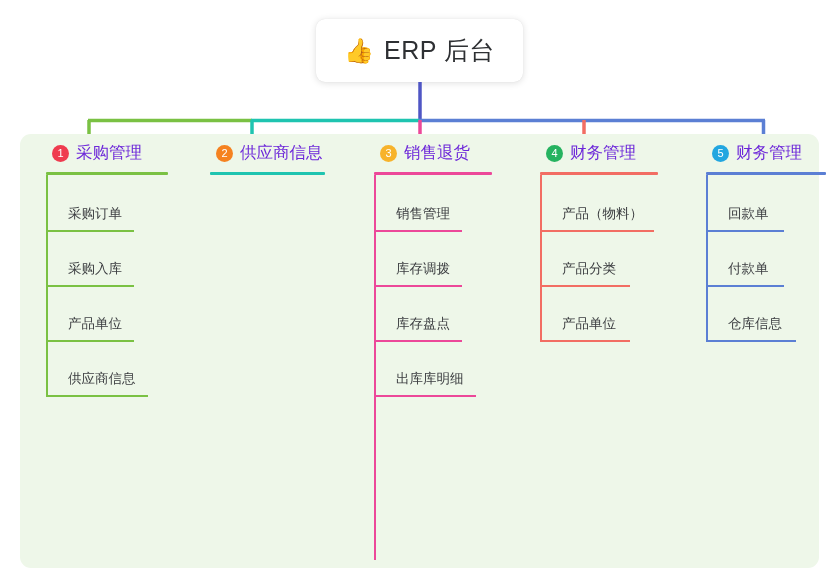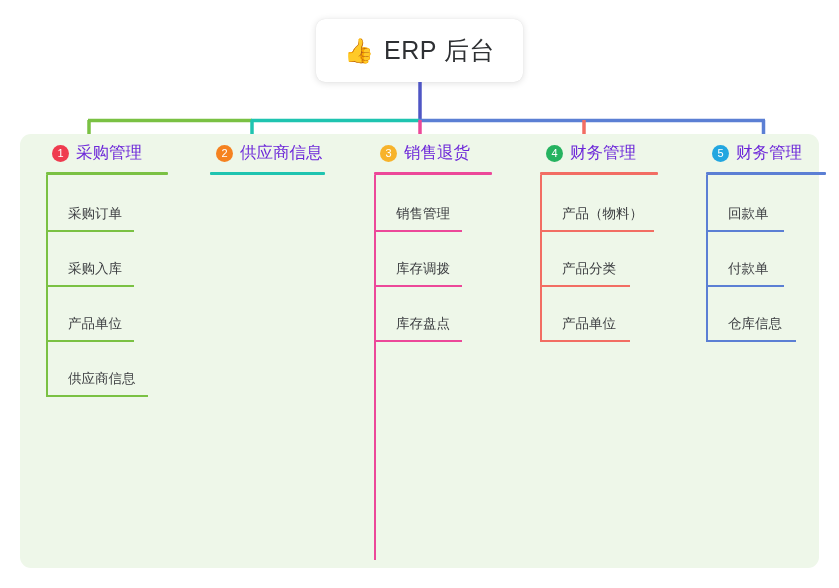--- a/index.html
+++ b/index.html
@@ -216,20 +216,24 @@
             <div class="item-rule" style="background: rgb(236, 72, 153); width: 88px;"></div>
           </div>
           <div class="item">
             <span class="item-label">库存调拨</span>
             <div class="item-rule" style="background: rgb(236, 72, 153); width: 88px;"></div>
           </div>
           <div class="item">
             <span class="item-label">库存盘点</span>
             <div class="item-rule" style="background: rgb(236, 72, 153); width: 88px;"></div>
           </div>
+          <div class="item">
+            <span class="item-label">出库库明细</span>
+            <div class="item-rule" style="background: rgb(236, 72, 153); width: 102px;"></div>
+          </div>
         </div>
       </div>
       <div class="column" style="left: 526px;">
         <div class="col-head">
           <span class="badge" style="background: rgb(38, 179, 96);">4</span>
           <span class="col-title">财务管理</span>
         </div>
         <div class="col-rule" style="background: rgb(242, 109, 99); width: 118px;"></div>
         <div class="items">
           <div class="trunk" style="background: rgb(242, 109, 99); height: 165px;"></div>

